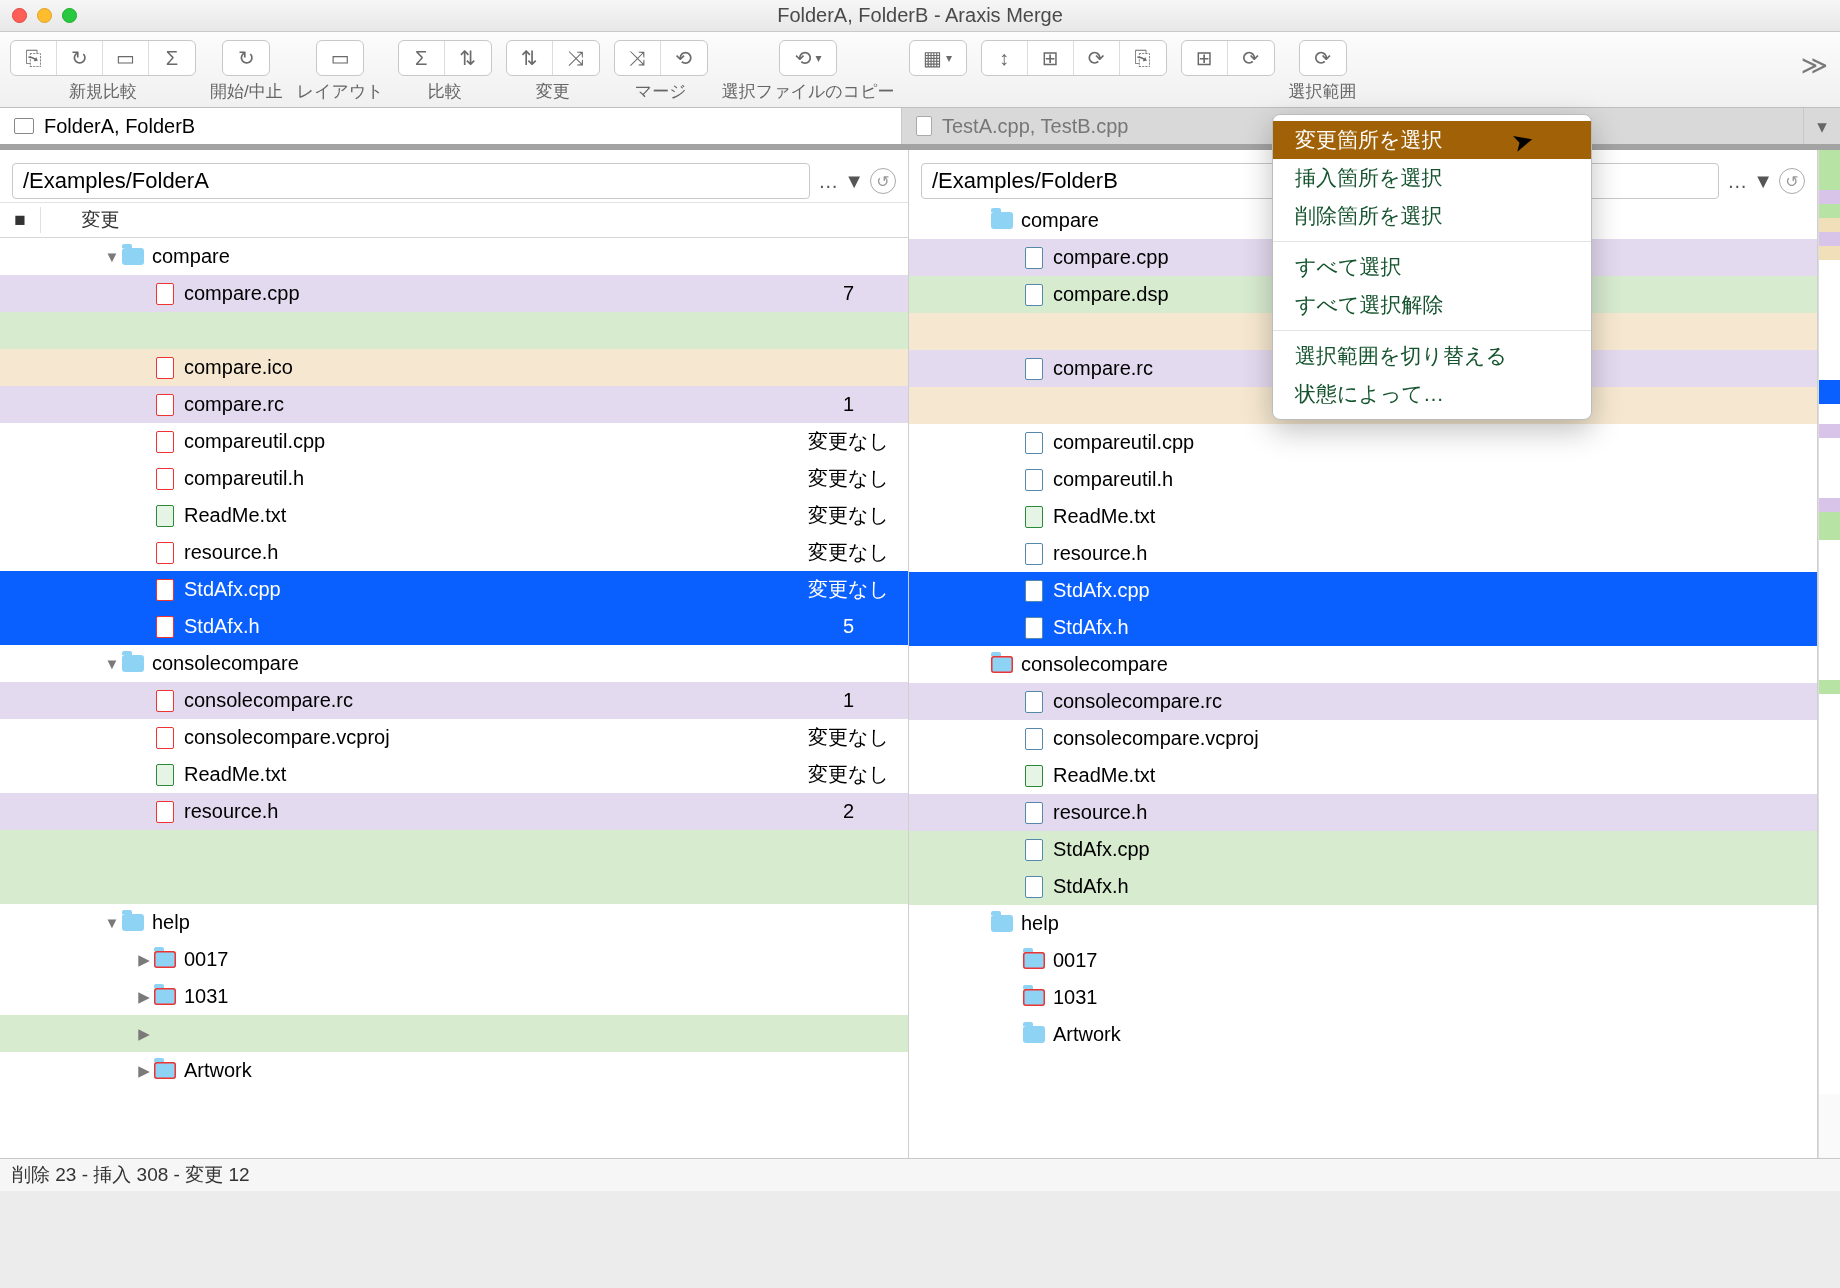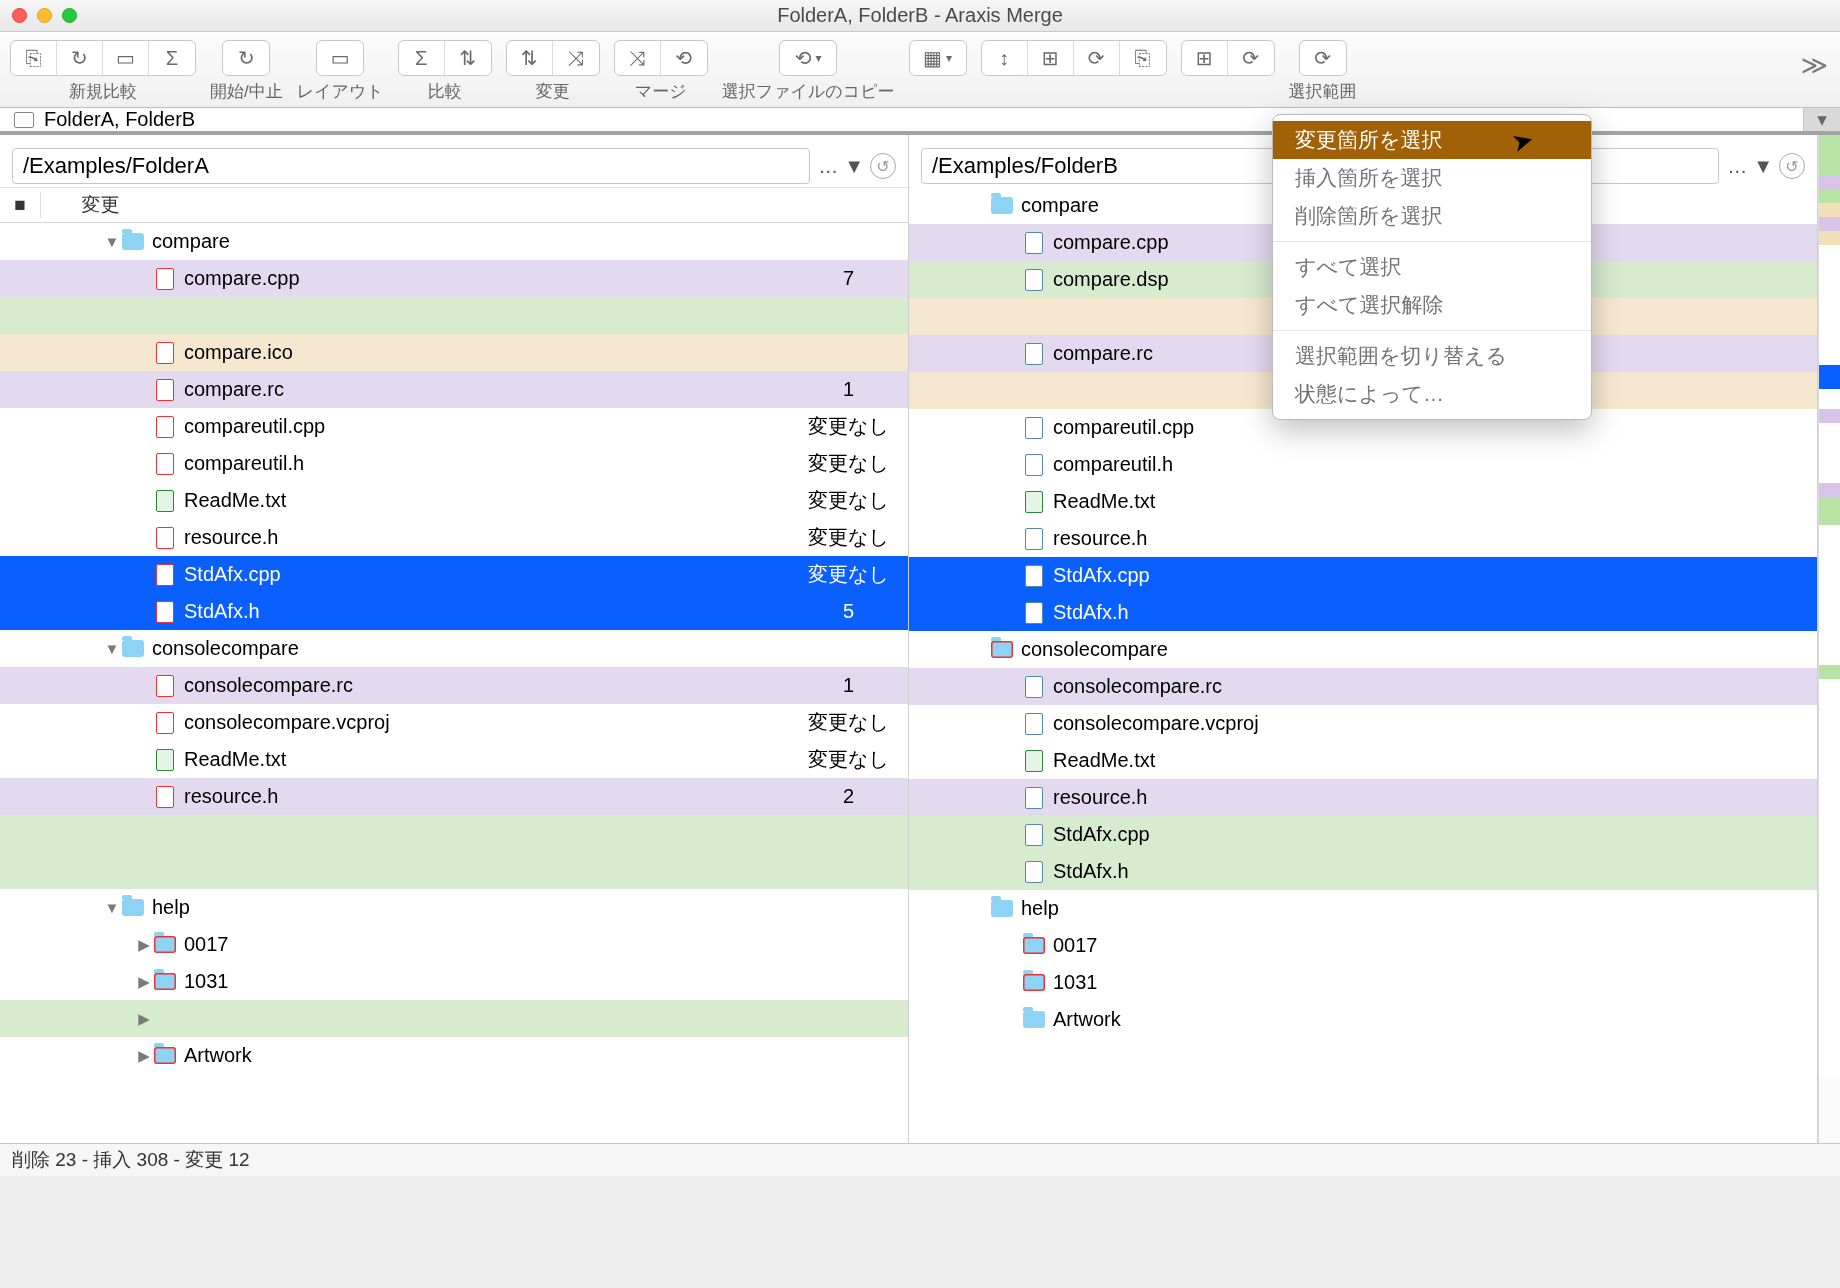--- a/index.html
+++ b/index.html
@@ -18,21 +18,21 @@
 .toolbar { background:linear-gradient(#fcfcfc,#f0f0f0); border-bottom:1px solid #bdbdbd; padding:8px 10px 4px; display:flex; gap:14px; align-items:flex-start; position:relative;}
 .tool-group { display:flex; flex-direction:column; align-items:center; gap:4px;}
 .tool-btns { display:flex; background:#fff; border:1px solid #c8c8c8; border-radius:6px; height:36px;}
 .tool-btn { width:46px; display:flex; align-items:center; justify-content:center; border-right:1px solid #dcdcdc; color:#6a6a6a; font-size:20px;}
 .tool-btn:last-child{border-right:none;}
 .tool-btn.has-drop{width:56px;}
 .tool-label { font-size:17px; color:#666;}
 .toolbar-overflow{position:absolute; right:12px; top:18px; color:#7a7a7a; font-size:26px;}
 
 
-.tabbar { height:27px; display:flex; border-bottom:4px solid #a3a3a3;}
+.tabbar { height:42px; display:flex; border-bottom:6px solid #a3a3a3;}
 .tab { flex:1; display:flex; align-items:center; padding:0 14px; gap:10px; font-size:20px; border-right:1px solid #c8c8c8;}
 .tab.active{background:#fff;}
 .tab.inactive{background:#d9d9d9; color:#777;}
 .tab .folder-icon{width:20px;height:16px;background:#fff;border:1.5px solid #888;border-radius:2px;display:inline-block;}
 .tab .file-icon{width:16px;height:20px;background:#fff;border:1.5px solid #aaa;border-radius:2px;display:inline-block;}
 .tab-drop{width:36px;display:flex;align-items:center;justify-content:center;background:#d9d9d9;color:#666;}
 
 
 .main { display:flex; height:1008px; background:#fff;}
 .pane { flex:1; display:flex; flex-direction:column; border-right:1px solid #cfcfcf; position:relative;}
@@ -67,21 +67,21 @@
 .icon-folder{background:#8fd3f4;border-radius:3px;width:22px;height:17px;position:relative;}
 .icon-folder::before{content:"";position:absolute;top:-4px;left:0;width:10px;height:4px;background:#8fd3f4;border-radius:2px 2px 0 0;}
 .icon-folder.red{box-shadow:0 0 0 1.5px #e33 inset;}
 .icon-file{width:18px;height:22px;background:#fff;border:1.5px solid #bbb;border-radius:2px;position:relative;font-size:11px;display:flex;align-items:center;justify-content:center;}
 .icon-file.red{border-color:#e33;}
 .icon-file.blue{border-color:#58a;}
 .icon-file.gr{color:#2a8a3a;border-color:#2a8a3a;background:#e6f4e6;}
 
 
 .dropdown { position:absolute; top:114px; left:1272px; width:320px; background:#fff; border:1px solid #bcbcbc; border-radius:8px; box-shadow:0 10px 30px rgba(0,0,0,0.25); padding:6px 0; z-index:100;}
-.dd-item{height:38px;display:flex;align-items:center;padding:0 22px;font-size:21px;color:#737373;}
+.dd-item{height:38px;display:flex;align-items:center;padding:0 22px;font-size:21px;color:#14532d;}
 .dd-item.hl{background:#a16207;color:#fff;}
 .dd-sep{height:1px;background:#e4e4e4;margin:6px 0;}
 .cursor{position:absolute;top:126px;left:1512px;font-size:26px;z-index:101;color:#000;transform:rotate(-15deg);}
 
 
 .statusbar{height:32px;background:#f6f6f6;border-top:1px solid #c8c8c8;display:flex;align-items:center;padding:16px 12px;font-size:19px;color:#333;}
 .mm{width:100%;}
 </style>
 </head>
 <body>
@@ -172,20 +172,24 @@
       </div>
       <div class="tool-label">選択範囲</div>
     </div>
     <div class="toolbar-overflow">≫</div>
   </div>
 
 <div class="tabbar">
   <div class="tab active">
     <span class="folder-icon"></span>
     <span>FolderA, FolderB</span>
+  </div>
+  <div class="tab inactive">
+    <span class="file-icon"></span>
+    <span>TestA.cpp, TestB.cpp</span>
   </div>
   <div class="tab-drop">▾</div>
 </div>
 
 <div class="main">
   <div class="pane" id="pane-left">
       <div class="path-row">
         <input class="path-input" value="/Examples/FolderA" style="">
   <div class="path-actions">
     <span>…</span>

